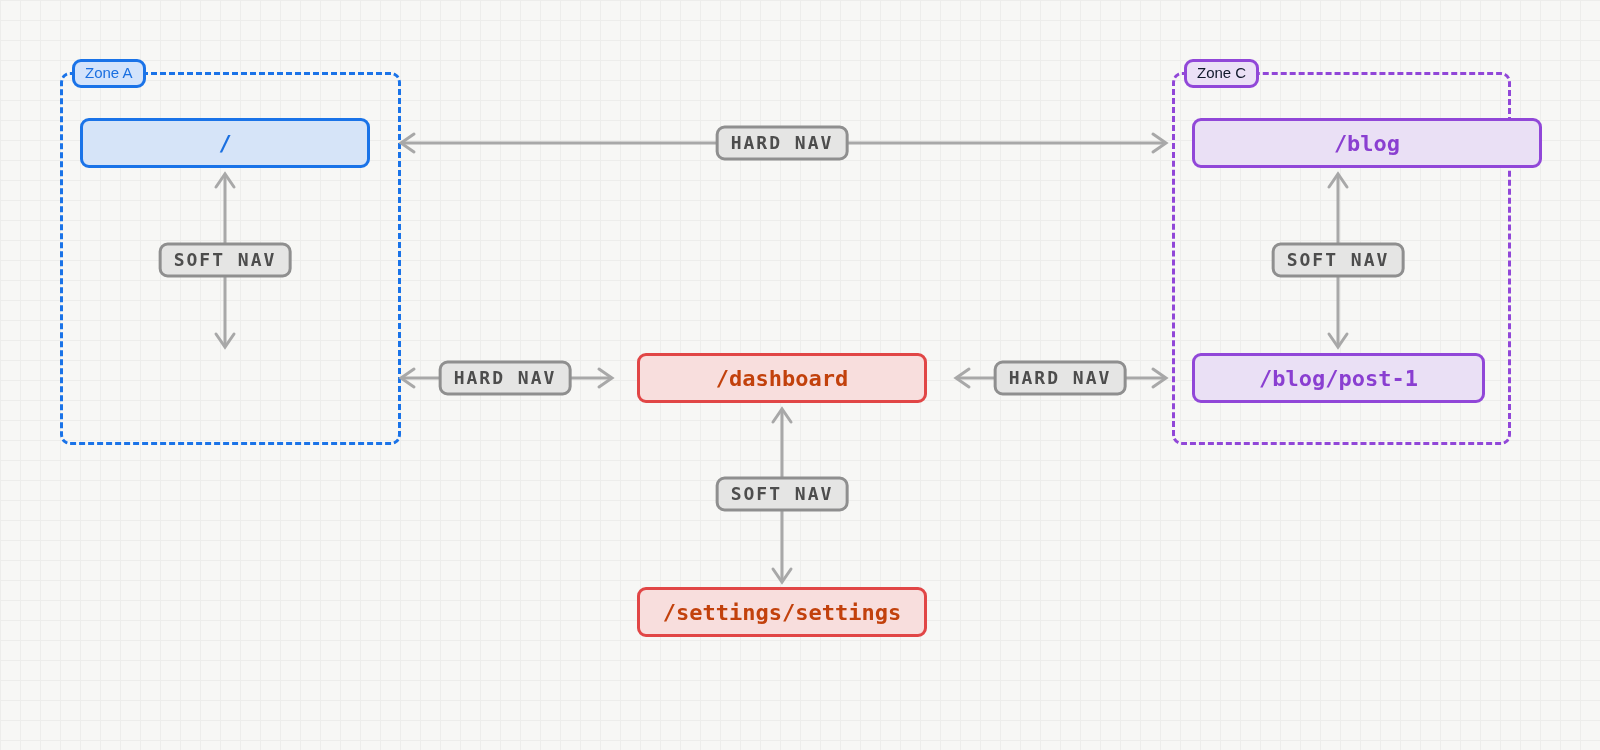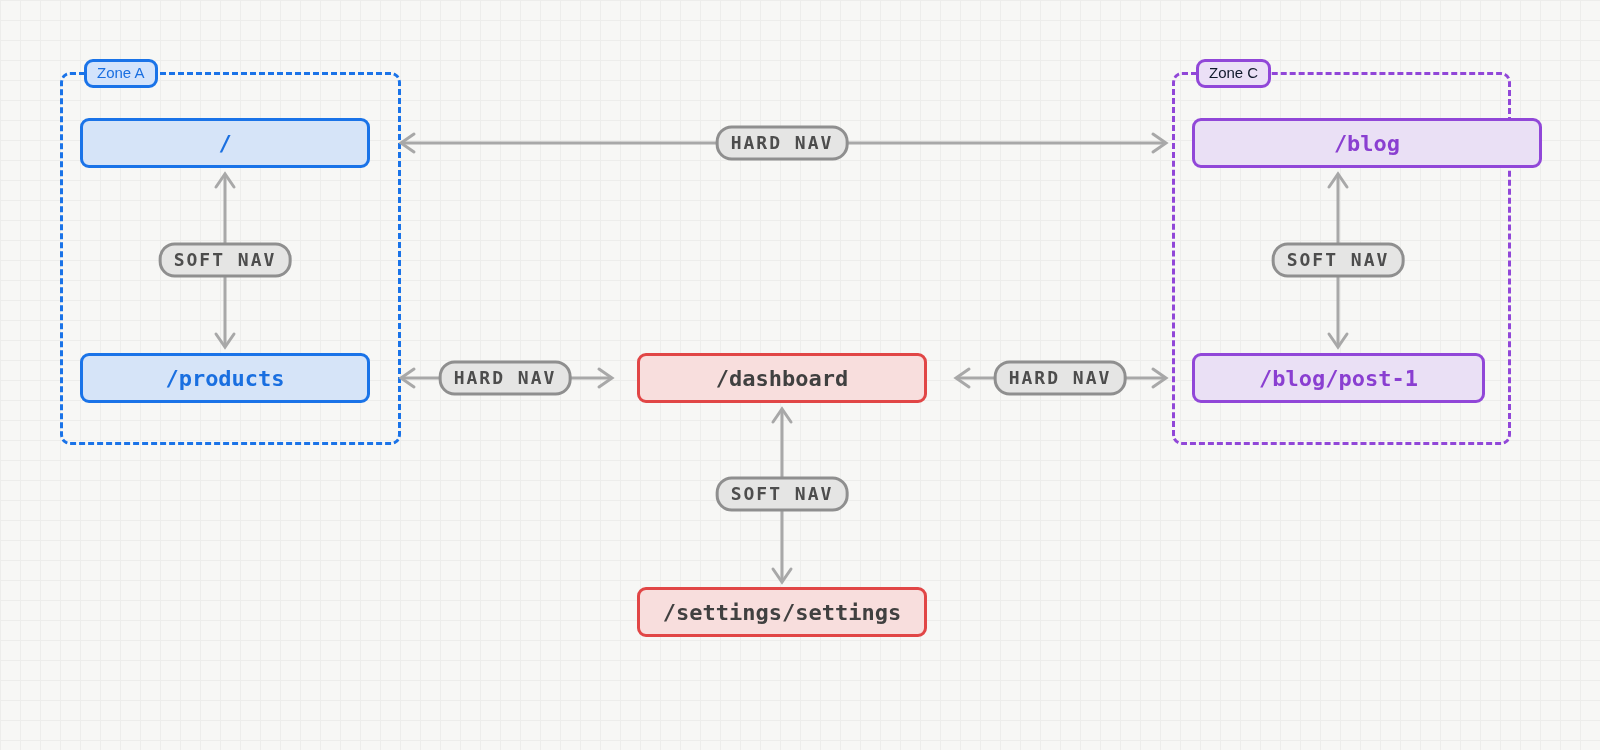--- a/index.html
+++ b/index.html
@@ -42,57 +42,56 @@
     left: 9px;
     z-index: 5;
     border: 3px solid;
     border-radius: 9px;
     padding: 2px 10px 3px 10px;
     font-family: "Liberation Sans", sans-serif;
     font-size: 15px;
     font-weight: 400;
     line-height: 18px;
     white-space: nowrap;
-    margin-left: 12px;
   }
   .node {
     position: absolute;
     height: 50px;
     border: 3px solid;
     border-radius: 9px;
     box-sizing: border-box;
     display: flex;
     align-items: center;
     justify-content: center;
     font-size: 22px;
     font-weight: bold;
     z-index: 3;
     white-space: nowrap;
   }
   .pill {
     position: absolute;
     transform: translate(-50%, -50%);
     background: #e5e5e4;
     border: 3px solid #8f8f8f;
-    border-radius: 16px;
+    border-radius: 9px;
     color: #4d4d4d;
     padding: 3px 12px 5px 12px;
     font-size: 18px;
     font-weight: bold;
     letter-spacing: 2px;
     z-index: 4;
     white-space: nowrap;
   }
   
   .blue.zone   { border-color: #1a73e8; }
   .blue .zone-label, .zone-label.blue { border-color: #1a73e8; background: #d3e3fb; color: #1a6fe0; }
   .node.blue   { border-color: #1a73e8; background: #d6e4f8; color: #1a6fe0; }
   .red.zone    { border-color: #e14646; }
   .zone-label.red  { border-color: #e14646; background: #f9dddd; color: #d63a3a; }
-  .node.red    { border-color: #e14646; background: #f8dedd; color: #404040; }
+  .node.red    { border-color: #e14646; background: #f8dedd; color: #c2410c; }
   .purple.zone { border-color: #9147d8; }
   .zone-label.purple { border-color: #9147d8; background: #ebe0f6; color: #0f172a; }
   .node.purple { border-color: #9147d8; background: #eae0f5; color: #8a3fd1; }
 </style>
 </head>
 <body>
 
 <div class="canvas">
 
   <svg class="arrows" width="1600" height="750" viewBox="0 0 1600 750">
@@ -131,21 +130,20 @@
       <line x1="1338" y1="177" x2="1338" y2="344"></line>
       <polyline points="1329,187 1338,174 1347,187"></polyline>
       <polyline points="1329,334 1338,347 1347,334"></polyline>
     </g>
   </svg>
 
   <div class="zone blue" style="left:60px; top:72px; width:335px; height:367px;">
     <div class="zone-label blue">Zone A</div>
   </div>
   <div class="node blue" style="left:80px; top:118px; width:290px;">/</div>
-  <div class="node blue" style="left:80px; top:353px; width:290px;">/products</div>
   <div class="pill" style="left:225px; top:260px;">SOFT NAV</div>
 
   <div class="node red" style="left:637px; top:353px; width:290px;">/dashboard</div>
   <div class="node red" style="left:637px; top:587px; width:290px;">/settings/settings</div>
   <div class="pill" style="left:782px; top:494px;">SOFT NAV</div>
 
   <div class="zone purple" style="left:1172px; top:72px; width:333px; height:367px;">
     <div class="zone-label purple">Zone C</div>
   </div>
   <div class="node purple" style="left:1192px; top:118px; width:350px;">/blog</div>

